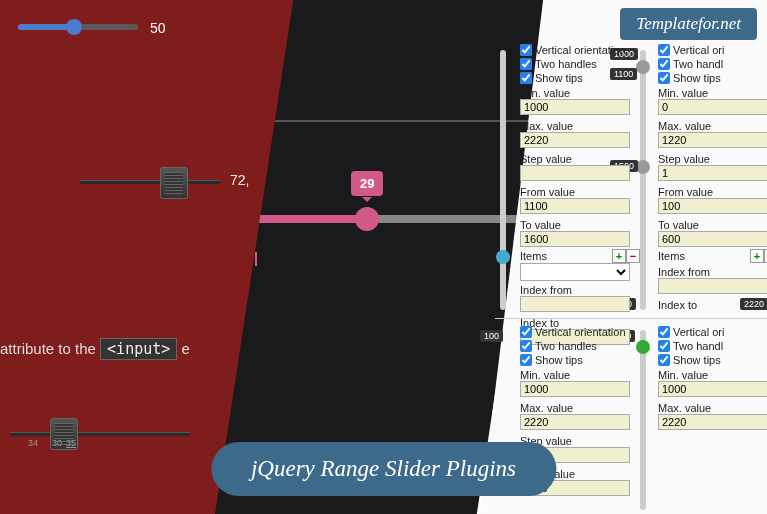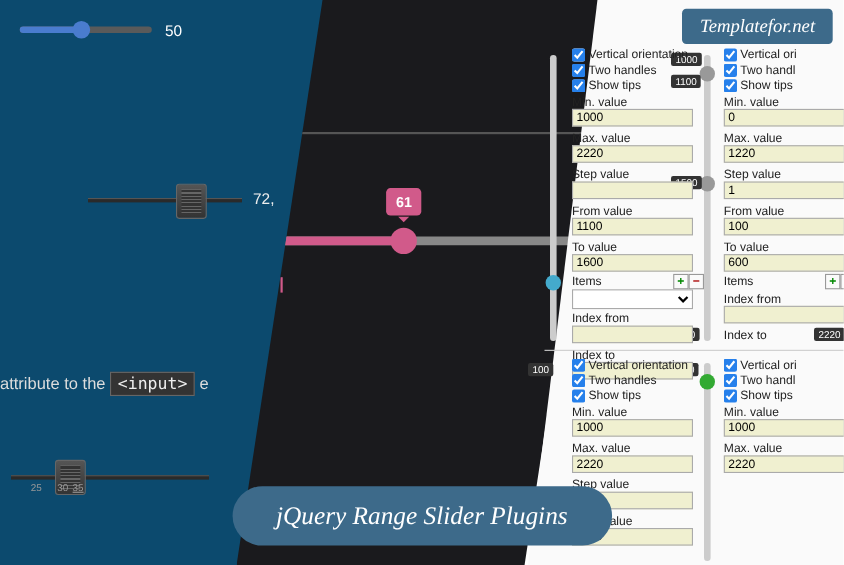--- a/index.html
+++ b/index.html
@@ -1,18 +1,18 @@
 <!DOCTYPE html>
 <html><head>
 <meta charset="utf-8">
 <style>
 *{box-sizing:border-box;margin:0;padding:0;font-family:Arial,sans-serif;}
 body{width:767px;height:514px;overflow:hidden;position:relative;background:#fff;}
 .panel{position:absolute;top:0;height:514px;}
-.panel-left{left:0;width:300px;background:#0c4a6e;clip-path:polygon(0 0,100% 0,75% 100%,0 100%);}
+.panel-left{left:0;width:300px;background:#7f1d1d;clip-path:polygon(0 0,100% 0,75% 100%,0 100%);}
 .panel-mid{left:215px;width:340px;background:#1a1a1d;clip-path:polygon(23% 0,100% 0,77% 100%,0 100%);}
 .panel-right{left:480px;width:287px;background:#fafafa;clip-path:polygon(22% 0,100% 0,100% 100%,0 100%);padding:10px 0 0 0;}
 
 
 .slider-blue{position:absolute;top:24px;left:18px;width:120px;height:6px;background:#5a5a5a;border-radius:3px;}
 .slider-blue-fill{height:6px;width:54px;background:#4a7cce;border-radius:3px;}
 .slider-blue-thumb{position:absolute;left:48px;top:-5px;width:16px;height:16px;border-radius:50%;background:#4a7cce;}
 .slider-blue-val{position:absolute;top:20px;left:150px;color:#fff;font-size:14px;}
 .slider-dark{position:absolute;height:4px;background:#2a2a2a;border-top:1px solid #555;}
 .slider-dark-thumb{position:absolute;width:28px;height:32px;top:-14px;background:linear-gradient(#555,#333);border:1px solid #666;border-radius:3px;}
@@ -75,31 +75,31 @@
 
   <div class="attr-text">
     <span>attribute to the </span>
     <code>&lt;input&gt;</code>
     <span> e</span>
   </div>
 
   <div class="slider-ticks">
     <div class="slider-ticks-track"></div>
     <div class="slider-dark-thumb" style="left:40px;top:-2px;"></div>
-    <span class="tick-label" style="left:18px;">25</span>
+    <span class="tick-label" style="left:18px;">34</span>
     <span class="tick-label" style="left:42px;">30</span>
     <span class="tick-label" style="left:56px;text-decoration:underline;">35</span>
   </div>
 </div>
 
 <div class="panel panel-mid">
   <div class="grey-line"></div>
   <div class="pink-slider">
     <div class="pink-fill"></div>
-    <div class="pink-tip">61</div>
+    <div class="pink-tip">29</div>
     <div class="pink-thumb"></div>
   </div>
   <div class="pink-mark"></div>
 </div>
 
 <div class="panel panel-right"></div>
 
 <div class="vslider" style="top:50px;left:500px;height:260px;">
   <div class="vthumb" style="top:200px;background:#4ac;"></div>
 </div>

